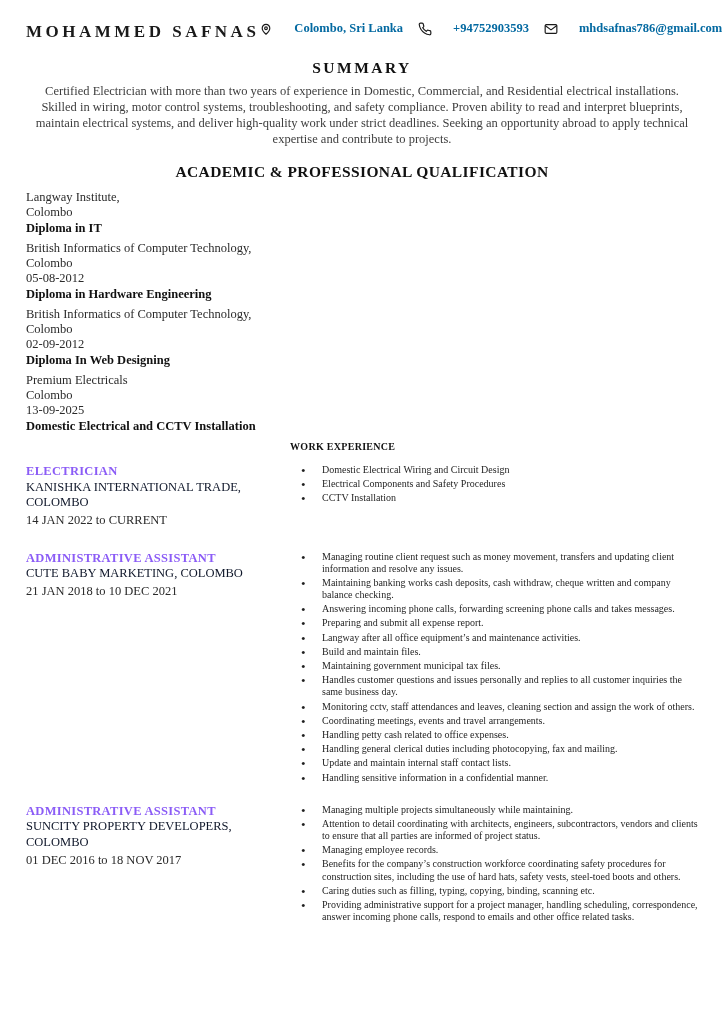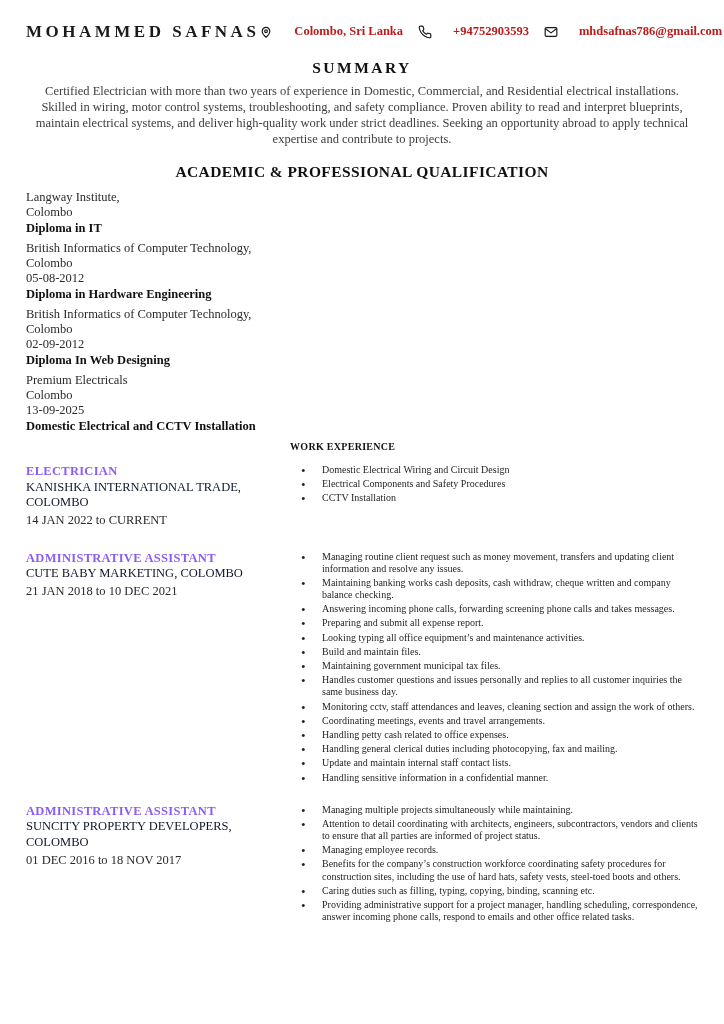--- a/index.html
+++ b/index.html
@@ -4,24 +4,24 @@
 <style>
   * { margin:0; padding:0; box-sizing:border-box; }
   html,body { background:#e8e8e8; }
   body { font-family:"Liberation Serif", serif; color:#1f1f1f; }
   .page {
     width:724px; height:1024px; margin:0 auto; background:#ffffff;
     padding:18px 26px 16px 26px; overflow:hidden; position:relative;
   }
 
   
-  .header { display:flex; align-items:center; }
+  .header { display:flex; align-items:flex-start; }
   .name { font-size:17px; font-weight:bold; letter-spacing:3.5px; color:#1a1a1a; padding-top:4px; white-space:nowrap; }
   .contact { margin-left:auto; display:flex; gap:15px; align-items:center; padding-top:3px; }
-  .contact-item { display:flex; align-items:center; gap:21px; font-weight:bold; font-size:12.5px; color:#b91c1c; white-space:nowrap; }
+  .contact-item { display:flex; align-items:center; gap:21px; font-weight:bold; font-size:12.5px; color:#0369a1; white-space:nowrap; }
   .cicon { width:14px; height:14px; flex:0 0 auto; }
   .cicon svg { width:14px; height:14px; display:block; stroke:#1a1a1a; fill:none; stroke-width:2; stroke-linecap:round; stroke-linejoin:round; }
 
   
   .section-heading { text-align:center; font-size:15.5px; font-weight:bold; color:#111; }
   .summary-heading { margin-top:17px; letter-spacing:2.5px; }
   .summary-text { margin-top:6px; text-align:center; font-size:12.5px; line-height:1.28; color:#3d3d3d; padding:0 2px; }
   .qual-heading { margin-top:16px; letter-spacing:0.4px; }
 
   
@@ -144,21 +144,21 @@
     <div class="job-left">
       <div class="job-title">ADMINISTRATIVE ASSISTANT</div>
       <div class="job-company">CUTE BABY MARKETING, COLOMBO</div>
       <div class="job-dates">21 JAN 2018 to 10 DEC 2021</div>
     </div>
     <ul class="job-bullets">
       <li>Managing routine client request such as money movement, transfers and updating client information and resolve any issues.</li>
       <li>Maintaining banking works cash deposits, cash withdraw, cheque written and company balance checking.</li>
       <li>Answering incoming phone calls, forwarding screening phone calls and takes messages.</li>
       <li>Preparing and submit all expense report.</li>
-      <li>Looking typing all office equipment’s and maintenance activities.</li>
+      <li>Langway after all office equipment’s and maintenance activities.</li>
       <li>Build and maintain files.</li>
       <li>Maintaining government municipal tax files.</li>
       <li>Handles customer questions and issues personally and replies to all customer inquiries the same business day.</li>
       <li>Monitoring cctv, staff attendances and leaves, cleaning section and assign the work of others.</li>
       <li>Coordinating meetings, events and travel arrangements.</li>
       <li>Handling petty cash related to office expenses.</li>
       <li>Handling general clerical duties including photocopying, fax and mailing.</li>
       <li>Update and maintain internal staff contact lists.</li>
       <li>Handling sensitive information in a confidential manner.</li>
     </ul>

